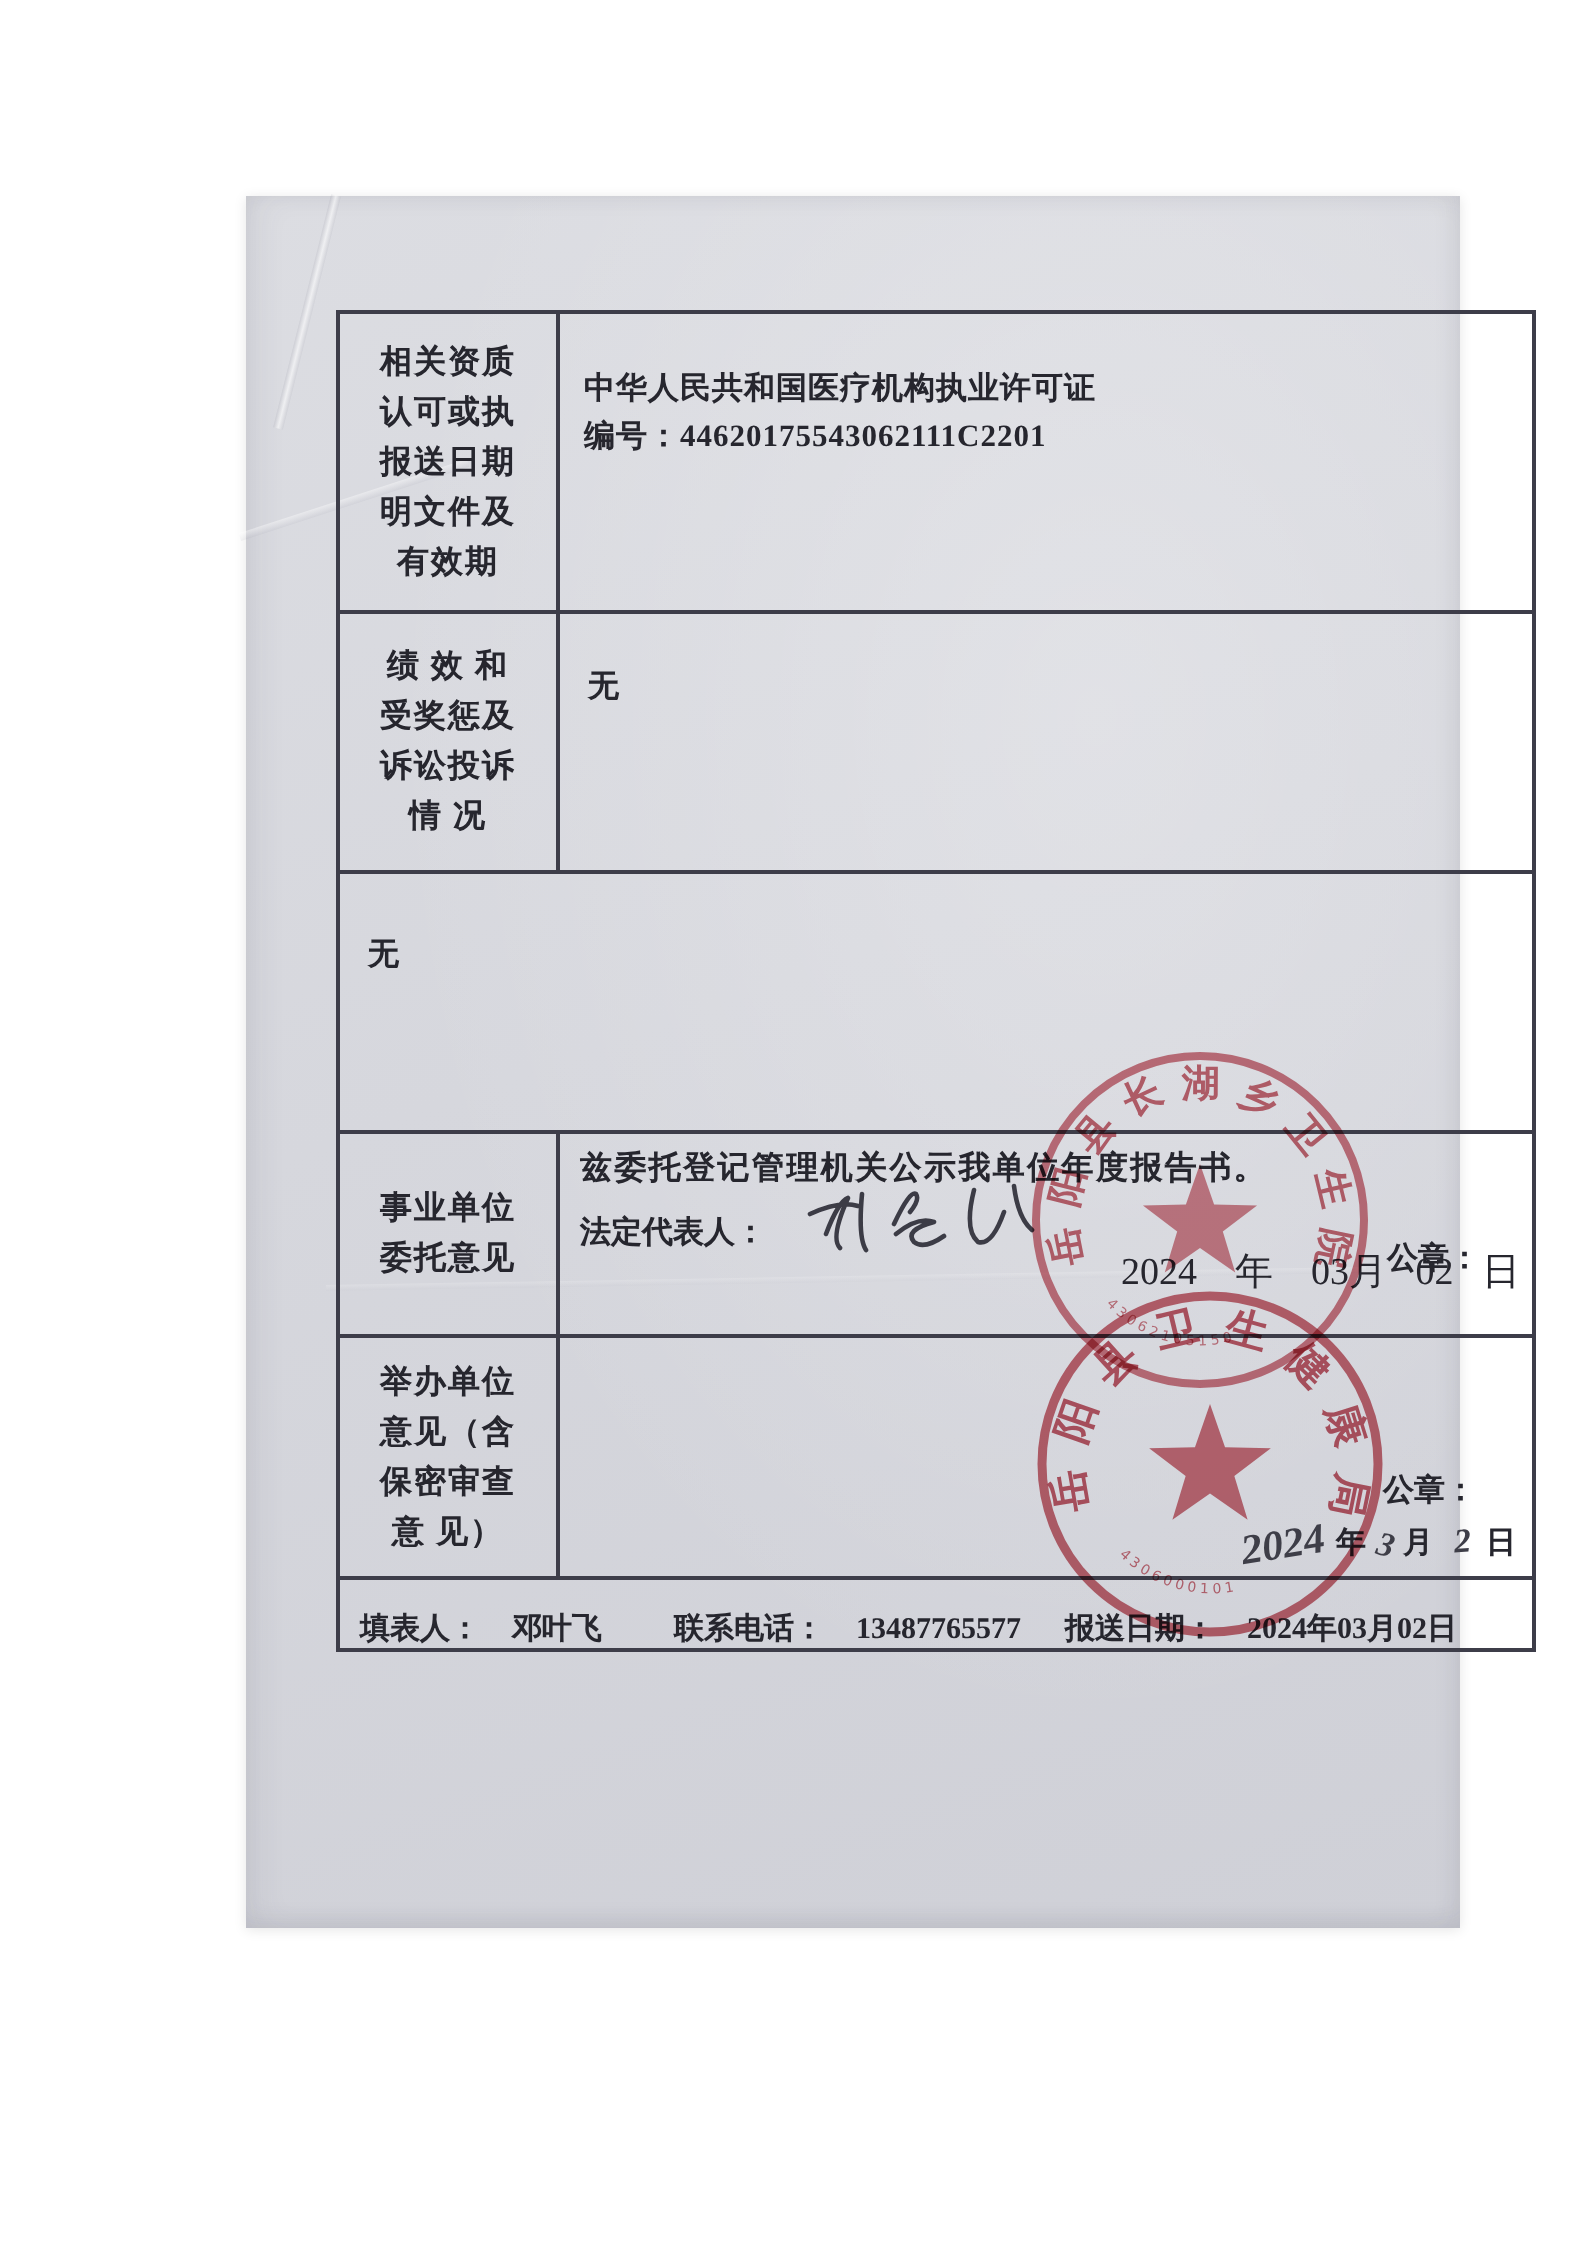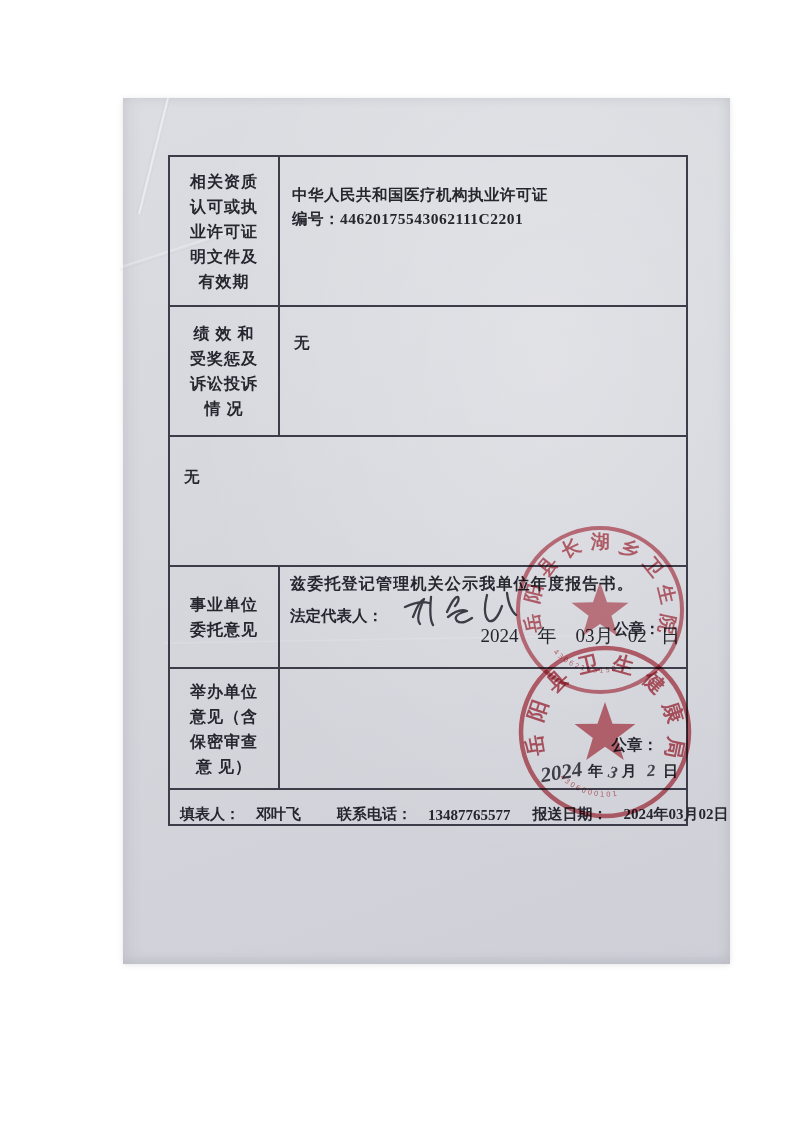--- a/index.html
+++ b/index.html
@@ -20,21 +20,21 @@
   .crease{position:absolute;pointer-events:none;}
   .crease.c1{left:28px;top:-2px;width:5px;height:120px;transform:rotate(14deg);
     background:linear-gradient(90deg,rgba(90,90,110,.10),rgba(255,255,255,.55),rgba(90,90,110,.08));}
   .crease.c2{left:-6px;top:150px;width:120px;height:4px;transform:rotate(-18deg);
     background:linear-gradient(180deg,rgba(255,255,255,.4),rgba(120,120,140,.08));}
   .crease.c3{left:40px;top:540px;width:520px;height:3px;transform:rotate(-1deg);opacity:.5;
     background:linear-gradient(180deg,rgba(255,255,255,.35),rgba(120,120,140,.06));}
 
   
   .form-table{
-    position:absolute;left:45px;top:57px;width:520px;
+    position:absolute;left:45px;top:57px;width:600px;
     border:2px solid #3d3d49;box-sizing:border-box;
     color:#26262e;
   }
   .row{display:flex;border-bottom:2px solid #3d3d49;box-sizing:border-box;position:relative;}
   .row:last-child{border-bottom:none;}
   .cell{box-sizing:border-box;position:relative;}
   .cell.label{
     width:110px;border-right:2px solid #3d3d49;flex:0 0 110px;
     display:flex;flex-direction:column;justify-content:center;align-items:center;
     font-size:16px;font-weight:700;letter-spacing:1px;line-height:25px;text-align:center;
@@ -75,21 +75,21 @@
   <div class="crease c1"></div>
   <div class="crease c2"></div>
   <div class="crease c3"></div>
 
   <div class="form-table">
 
     <div class="row r1">
       <div class="cell label">
         <div>相关资质</div>
         <div>认可或执</div>
-        <div>业许可证</div>
+        <div>报送日期</div>
         <div>明文件及</div>
         <div>有效期</div>
       </div>
       <div class="cell content">
         <div>中华人民共和国医疗机构执业许可证</div>
         <div>编号：44620175543062111C2201</div>
       </div>
     </div>
 
     <div class="row r2">

